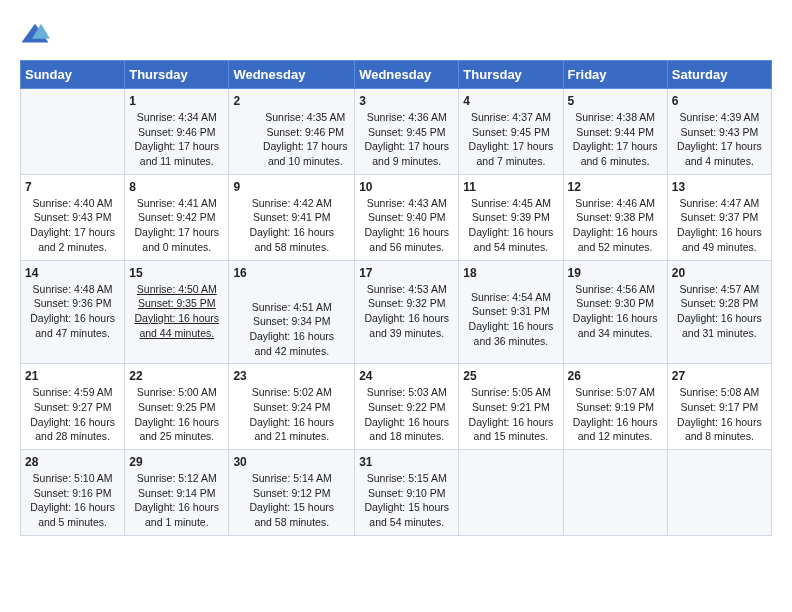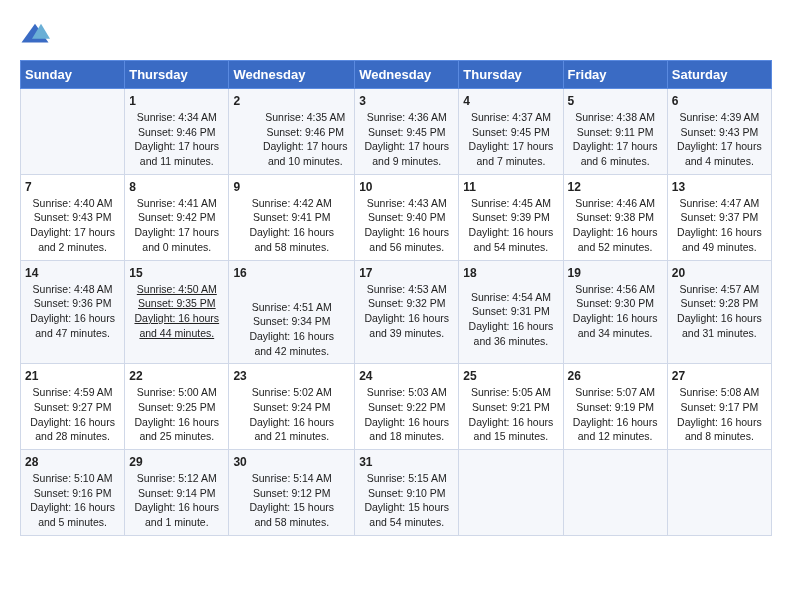--- a/index.html
+++ b/index.html
@@ -147,21 +147,21 @@
         <td>
           <div class="day-num">4</div>
           <div class="day-info" style="white-space: pre-line;">Sunrise: 4:37 AM
 Sunset: 9:45 PM
 Daylight: 17 hours
 and 7 minutes.</div>
         </td>
         <td>
           <div class="day-num">5</div>
           <div class="day-info" style="white-space: pre-line;">Sunrise: 4:38 AM
-Sunset: 9:11 PM
+Sunset: 9:44 PM
 Daylight: 17 hours
 and 6 minutes.</div>
         </td>
         <td>
           <div class="day-num">6</div>
           <div class="day-info" style="white-space: pre-line;">Sunrise: 4:39 AM
 Sunset: 9:43 PM
 Daylight: 17 hours
 and 4 minutes.</div>
         </td>

